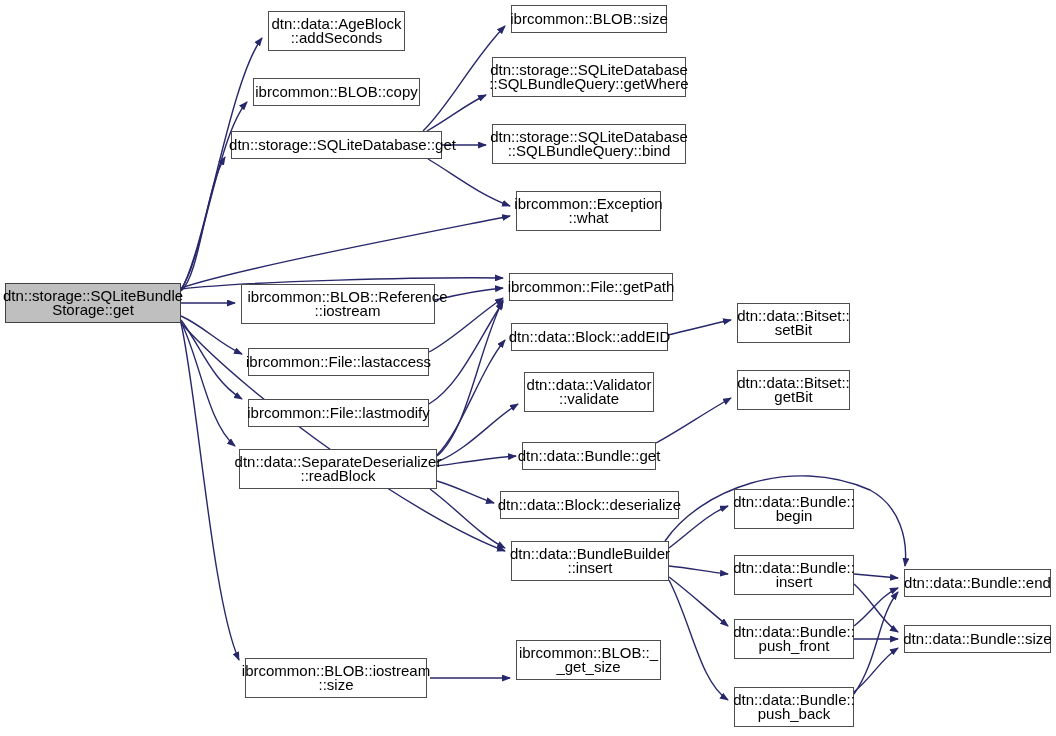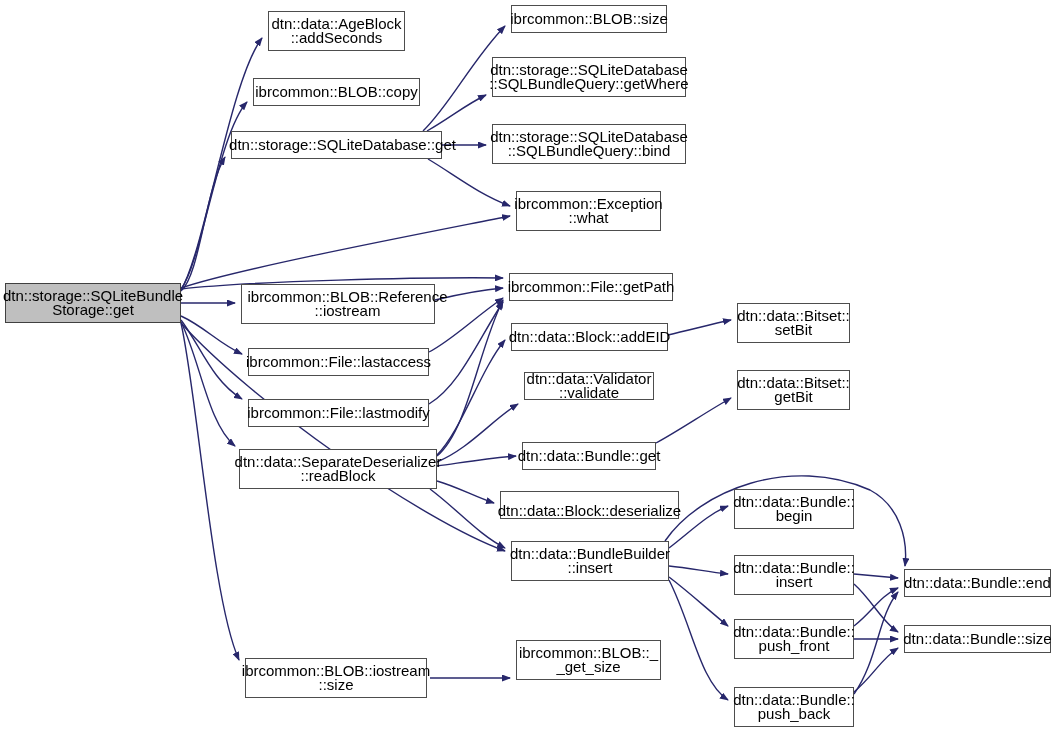--- a/index.html
+++ b/index.html
@@ -115,24 +115,24 @@
       <div class="node" style="left: 516px; top: 191px; width: 145px; height: 40px;"><span class="label">ibrcommon::Exception
 ::what</span></div>
       <div class="node" style="left: 509px; top: 273px; width: 164px; height: 28px;"><span class="label">ibrcommon::File::getPath</span></div>
       <div class="node" style="left: 241px; top: 284px; width: 194px; height: 40px; padding-left: 19px;"><span class="label">ibrcommon::BLOB::Reference
 ::iostream</span></div>
       <div class="node" style="left: 248px; top: 348px; width: 181px; height: 28px;"><span class="label">ibrcommon::File::lastaccess</span></div>
       <div class="node" style="left: 248px; top: 399px; width: 181px; height: 28px;"><span class="label">ibrcommon::File::lastmodify</span></div>
       <div class="node" style="left: 239px; top: 449px; width: 198px; height: 40px;"><span class="label">dtn::data::SeparateDeserializer
 ::readBlock</span></div>
       <div class="node" style="left: 511px; top: 323px; width: 157px; height: 28px;"><span class="label">dtn::data::Block::addEID</span></div>
-      <div class="node" style="left: 524px; top: 372px; width: 130px; height: 28px;"><span class="label">dtn::data::Validator
+      <div class="node" style="left: 524px; top: 372px; width: 130px; height: 40px;"><span class="label">dtn::data::Validator
 ::validate</span></div>
       <div class="node" style="left: 522px; top: 442px; width: 134px; height: 28px;"><span class="label">dtn::data::Bundle::get</span></div>
-      <div class="node" style="left: 500px; top: 491px; width: 179px; height: 28px; align-items: flex-end;"><span class="label">dtn::data::Block::deserialize</span></div>
+      <div class="node" style="left: 500px; top: 491px; width: 179px; height: 28px;"><span class="label">dtn::data::Block::deserialize</span></div>
       <div class="node" style="left: 511px; top: 541px; width: 158px; height: 40px;"><span class="label">dtn::data::BundleBuilder
 ::insert</span></div>
       <div class="node" style="left: 737px; top: 303px; width: 113px; height: 40px;"><span class="label">dtn::data::Bitset::
 setBit</span></div>
       <div class="node" style="left: 737px; top: 370px; width: 113px; height: 40px;"><span class="label">dtn::data::Bitset::
 getBit</span></div>
       <div class="node" style="left: 734px; top: 489px; width: 120px; height: 40px;"><span class="label">dtn::data::Bundle::
 begin</span></div>
       <div class="node" style="left: 734px; top: 555px; width: 120px; height: 40px;"><span class="label">dtn::data::Bundle::
 insert</span></div>

